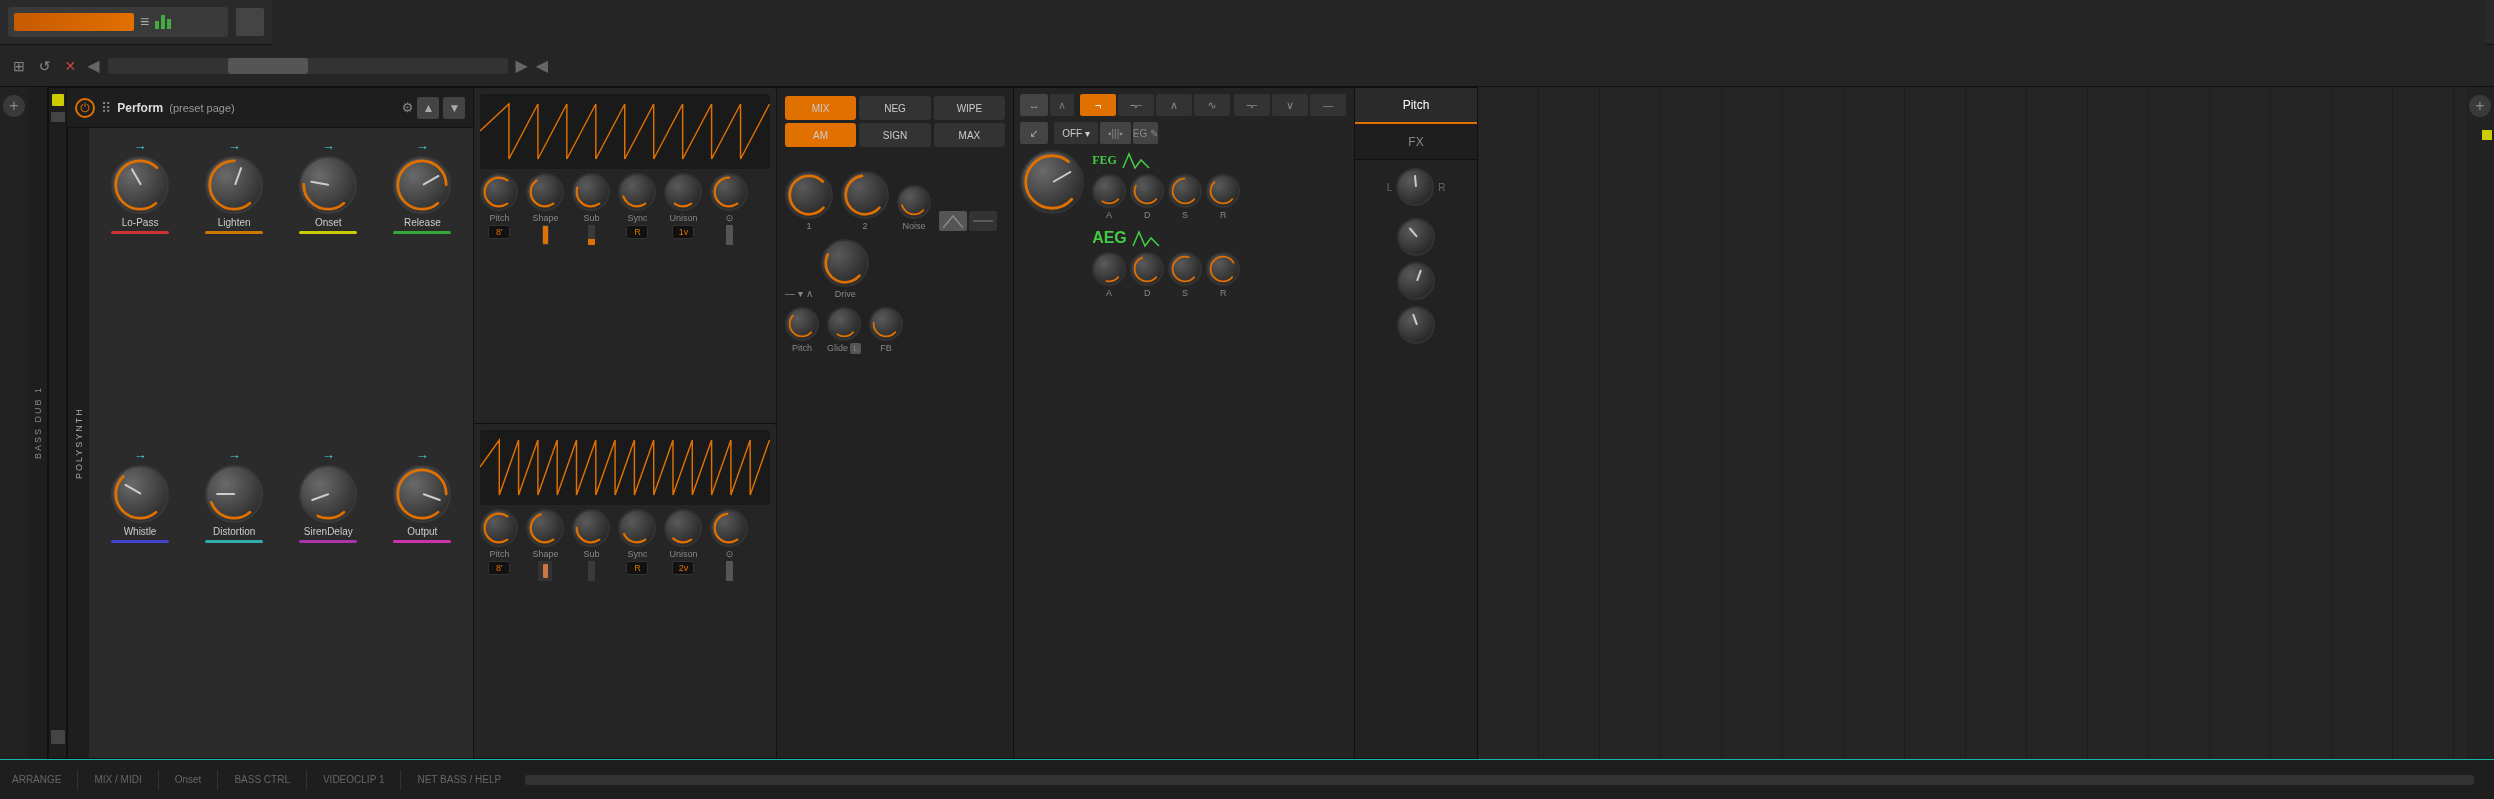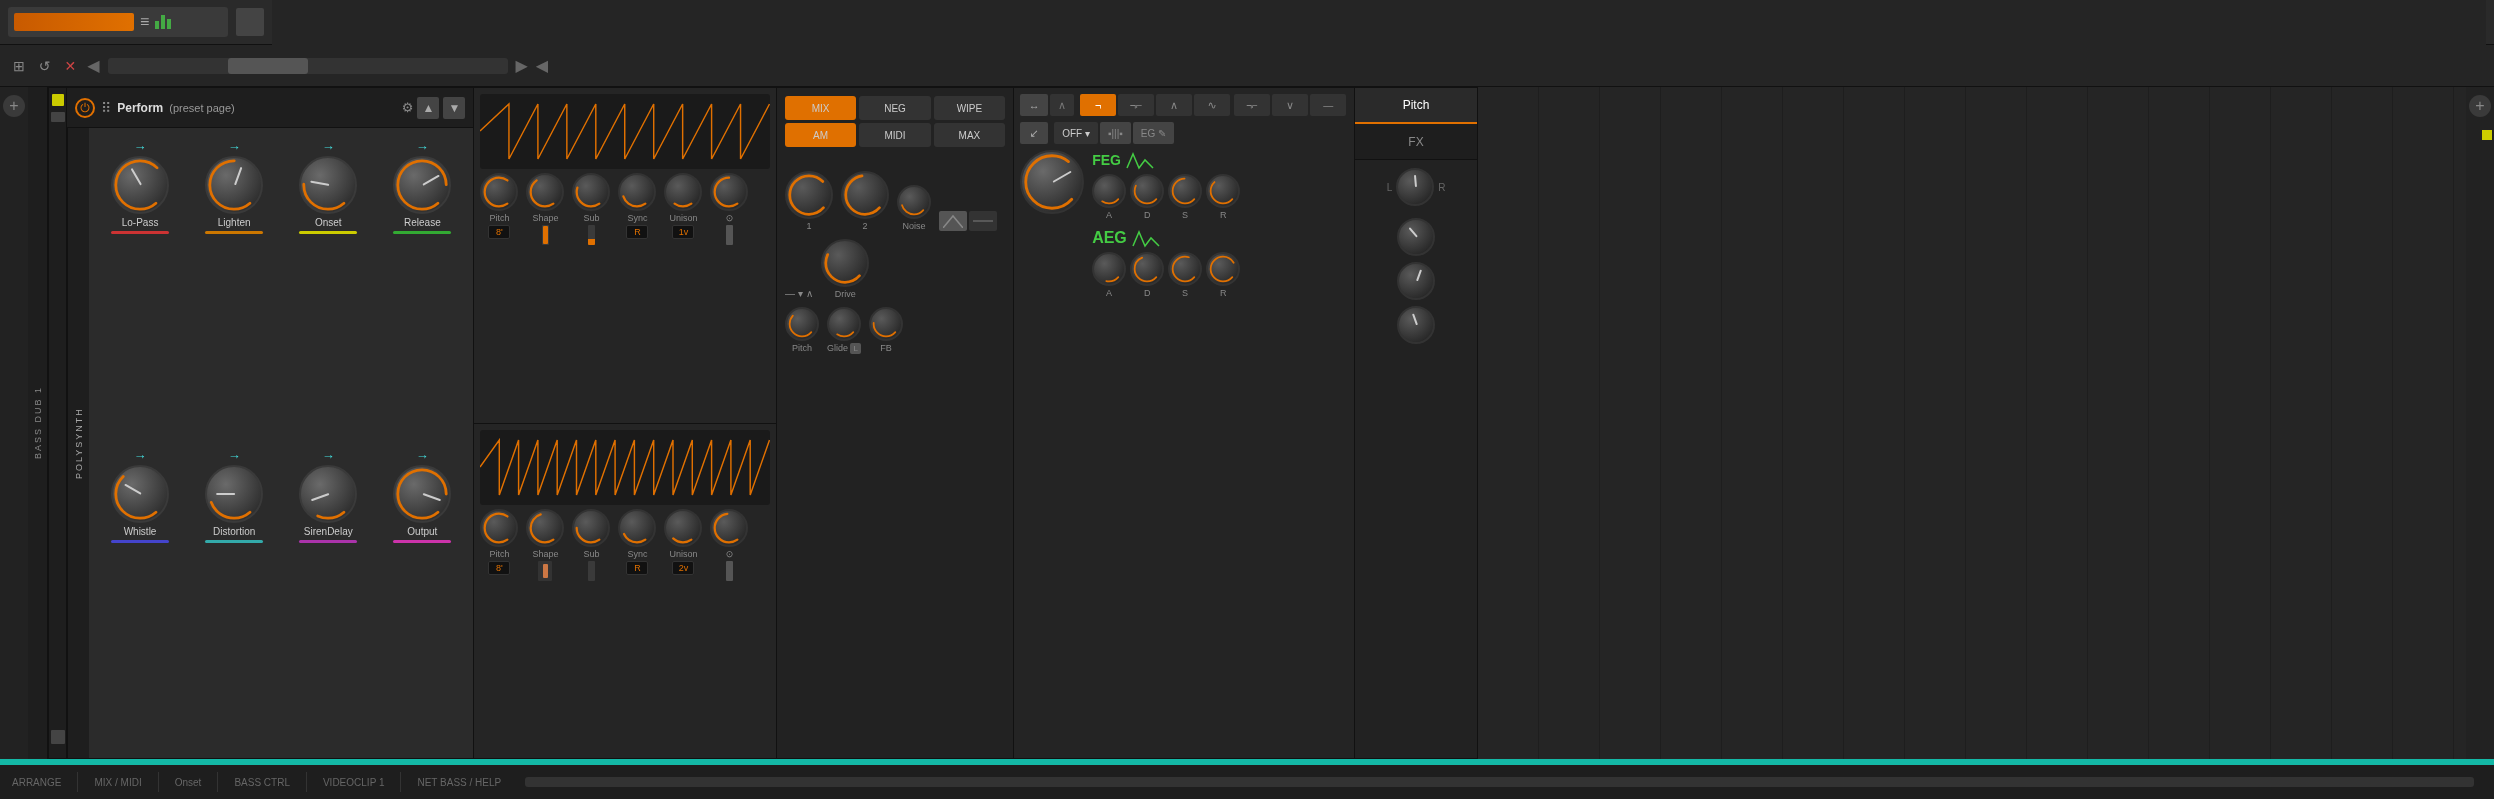--- a/index.html
+++ b/index.html
@@ -128,41 +128,41 @@
       border-radius: 2px;
       display: flex;
       align-items: center;
       justify-content: center;
       cursor: pointer;
     }
     .wave-btn.active { background: #555; }
     .wave-btn svg { width: 20px; height: 14px; }
 
     
-    .feg-label { color: #4c4; font-size: 14px; font-weight: bold; }
+    .feg-label { color: #4c4; font-size: 12px; font-weight: bold; font-family: Liberation Serif, serif; }
     .aeg-label { color: #4c4; font-size: 16px; font-weight: bold; }
 
     .add-btn {
       width: 22px;
       height: 22px;
       background: #3a3a3a;
       border-radius: 50%;
       display: flex;
       align-items: center;
       justify-content: center;
       color: #888;
       font-size: 16px;
       cursor: pointer;
     }
 
     
     .bottom-bar {
       height: 40px;
       background: #1e1e1e;
-      border-top: 6px solid #14b8a6;
+      border-top: 1px solid #14b8a6;
       display: flex;
       align-items: center;
       padding: 0 12px;
       gap: 16px;
     }
     .bottom-item {
       font-size: 10px;
       color: #666;
       cursor: pointer;
     }
@@ -695,21 +695,21 @@
       <div style="width:250px;background:#222;border-left:1px solid #111;display:flex;flex-direction:column;padding:8px;">
 
         <div style="display:flex;gap:3px;margin-bottom:3px;">
           <div class="mbtn active">MIX</div>
           <div class="mbtn">NEG</div>
           <div class="mbtn">WIPE</div>
         </div>
 
         <div style="display:flex;gap:3px;margin-bottom:24px;">
           <div class="mbtn active">AM</div>
-          <div class="mbtn">MIDI</div>
+          <div class="mbtn">SIGN</div>
           <div class="mbtn">MAX</div>
         </div>
 
         <div style="display:flex;gap:8px;align-items:flex-end;margin-bottom:8px;">
           <div class="mix-knob-col">
             <div class="mid-knob">
               <svg viewBox="0 0 48 48" style="position:absolute;inset:0;width:100%;height:100%;">
                 <circle cx="24" cy="24" r="21" fill="none" stroke="#e07000" stroke-width="3" stroke-dasharray="100 132" stroke-dashoffset="-15" stroke-linecap="round"></circle>
               </svg>
             </div>
@@ -813,21 +813,21 @@
           </div>
         </div>
 
         <div style="display:flex;gap:2px;margin-bottom:6px;">
           <div style="display:flex;gap:2px;margin-right:4px;">
             <div style="width:28px;height:22px;background:#444;border-radius:2px;display:flex;align-items:center;justify-content:center;font-size:11px;color:#aaa;cursor:pointer;">↙</div>
           </div>
           <div style="display:flex;gap:2px;">
             <div style="padding:2px 8px;height:22px;background:#333;border-radius:2px;display:flex;align-items:center;font-size:10px;color:#ccc;cursor:pointer;">OFF ▾</div>
             <div style="padding:2px 8px;height:22px;background:#444;border-radius:2px;display:flex;align-items:center;font-size:10px;color:#888;cursor:pointer;">▪|||▪</div>
-            <div style="padding:2px 8px;height:22px;background:#444;border-radius:2px;display:flex;align-items:center;font-size:10px;color:#888;cursor:pointer;">EG ✎</div>
+            <div style="padding:2px 0;height:22px;background:#444;border-radius:2px;display:flex;align-items:center;font-size:10px;color:#888;cursor:pointer;">EG ✎</div>
           </div>
         </div>
 
         <div style="display:flex;gap:8px;margin-bottom:8px;">
           <div class="mix-knob-col">
             <div style="width:64px;height:64px;border-radius:50%;background:radial-gradient(circle at 35% 32%,#6a6a6a,#1a1a1a);border:2px solid #333;position:relative;cursor:pointer;">
               <svg viewBox="0 0 64 64" style="position:absolute;inset:0;width:100%;height:100%;">
                 <circle cx="32" cy="32" r="28" fill="none" stroke="#e07000" stroke-width="3" stroke-dasharray="130 176" stroke-dashoffset="-20" stroke-linecap="round"></circle>
               </svg>
               <div style="position:absolute;width:2px;height:35%;background:#ccc;bottom:50%;left:50%;transform-origin:bottom center;transform:rotate(60deg);border-radius:1px;"></div>

